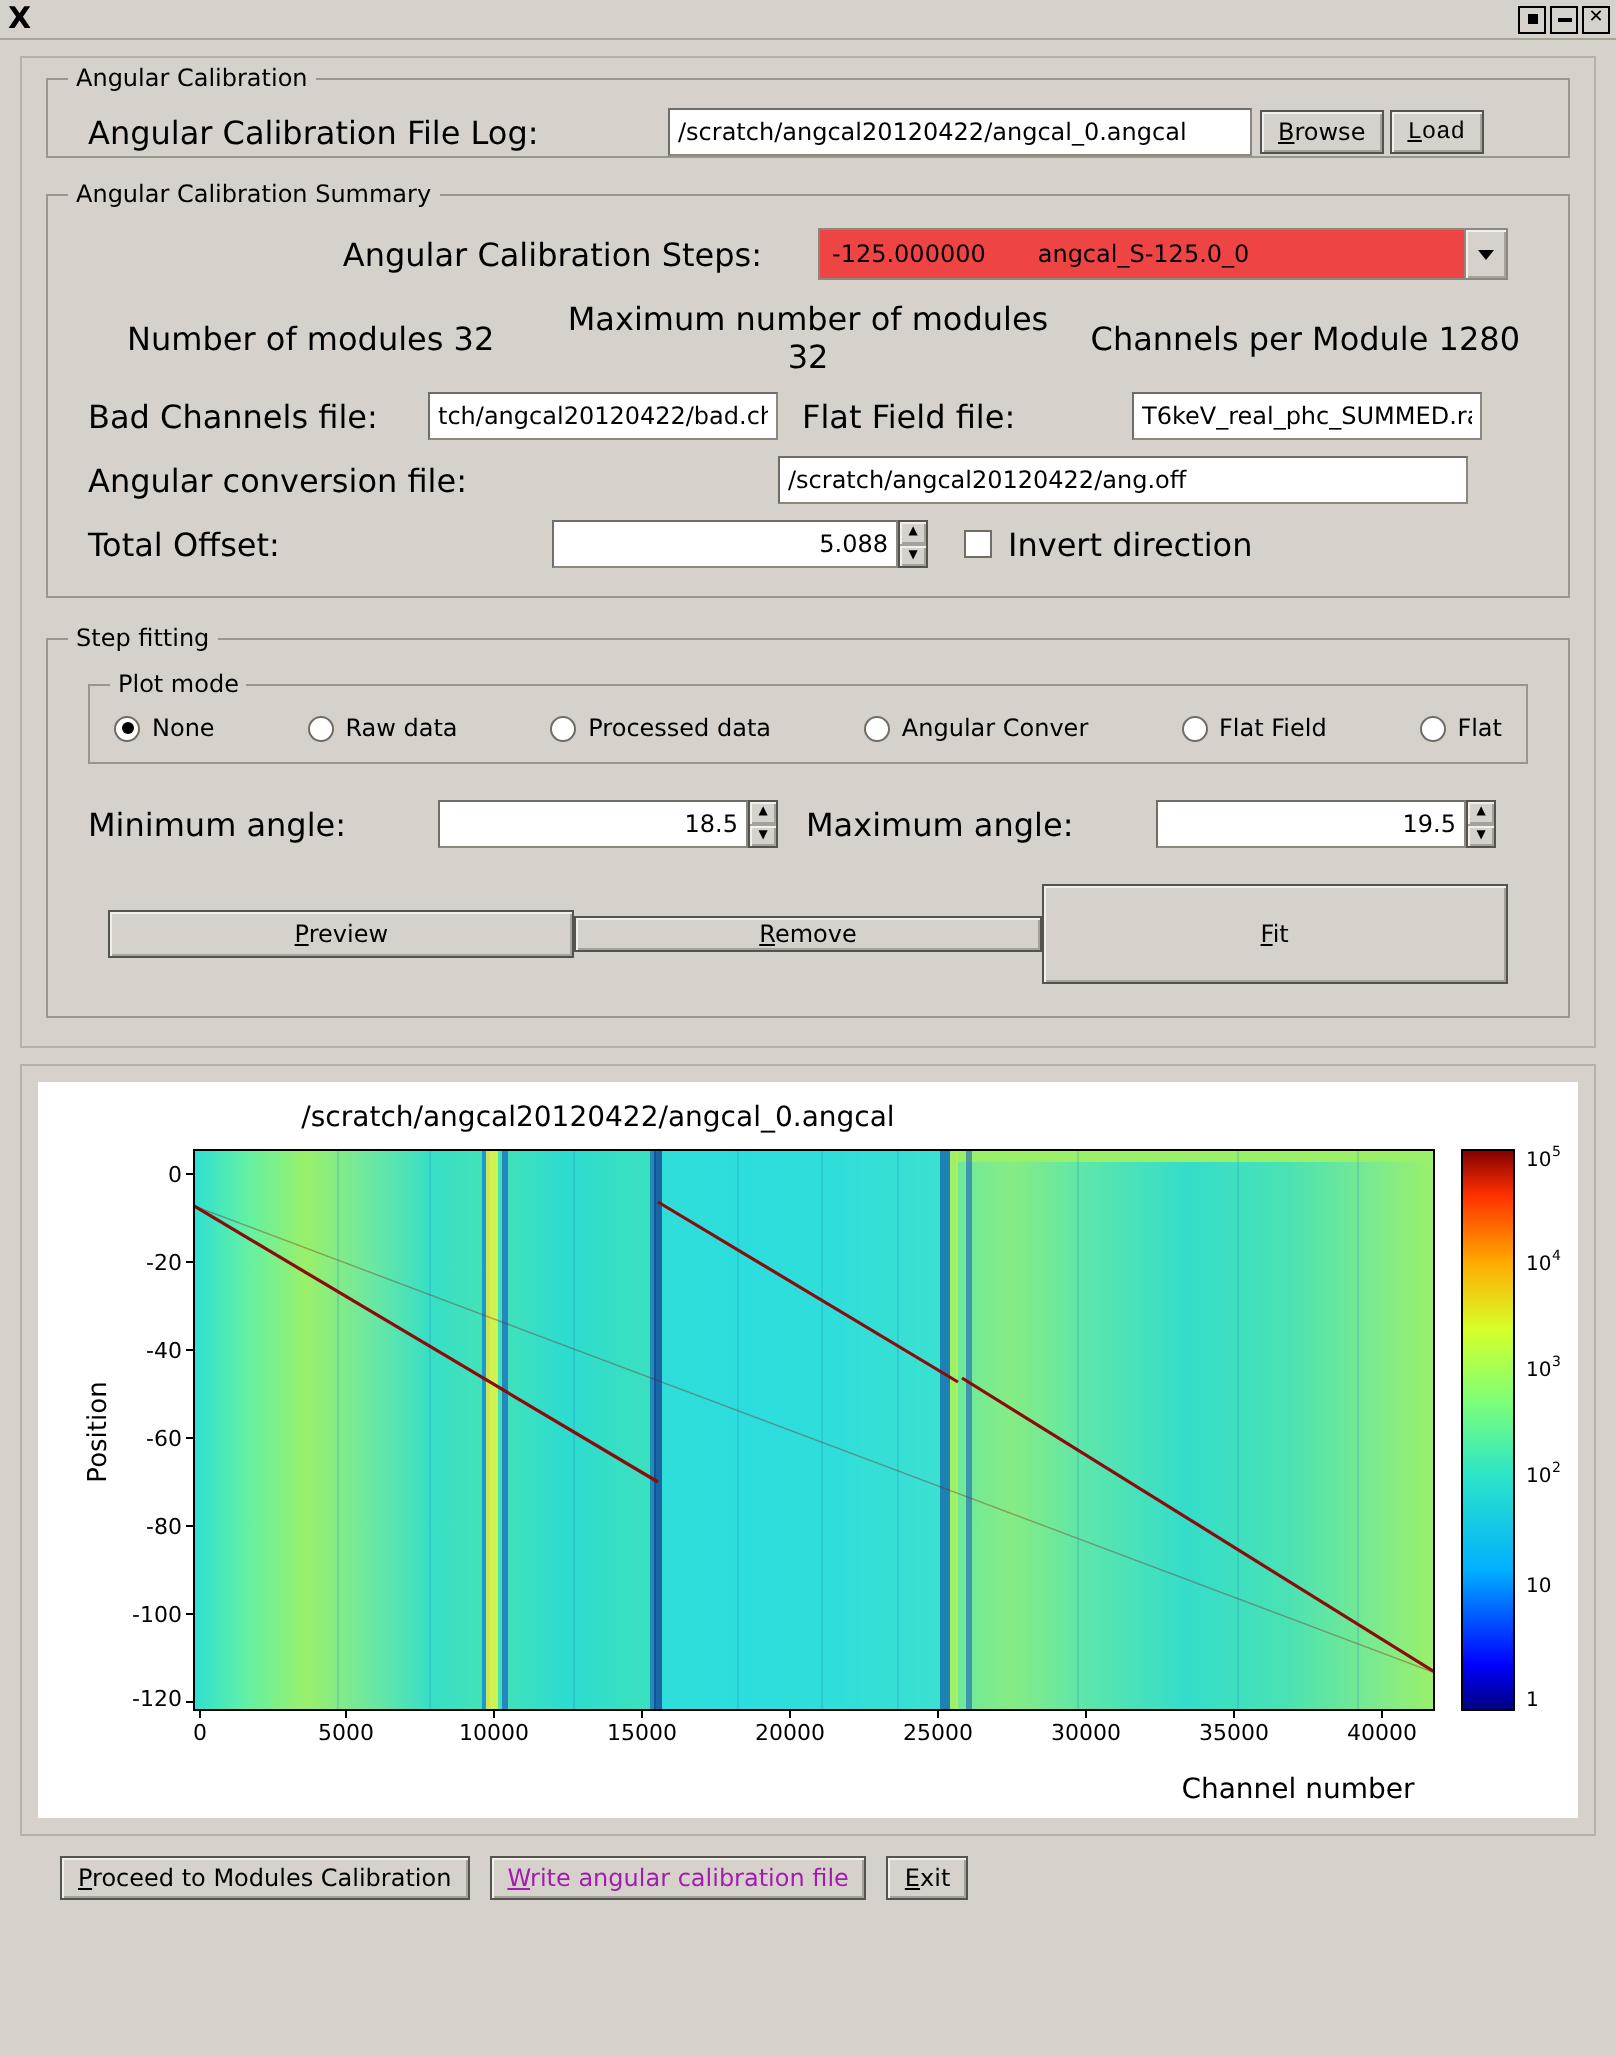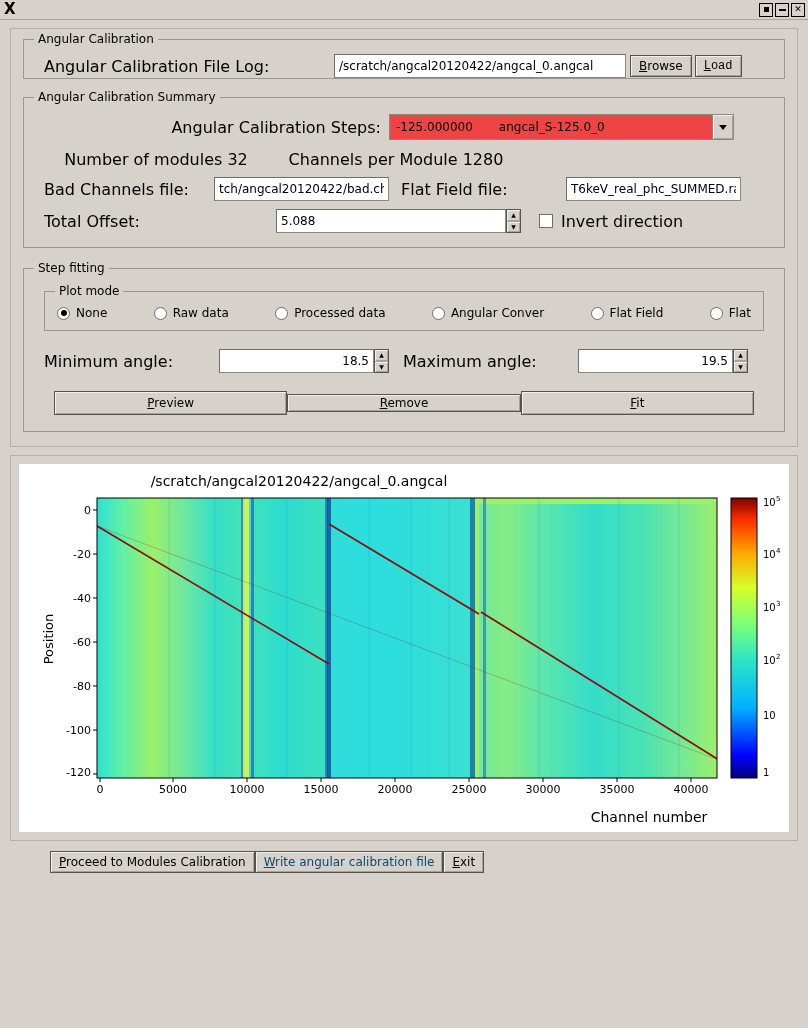--- a/index.html
+++ b/index.html
@@ -119,21 +119,21 @@
     font-family: "DejaVu Sans", sans-serif;
     font-size: 12px;
     background: #d6d2cb;
     border: 1px solid #55534d;
     padding: 3px 8px;
     box-sizing: border-box;
     cursor: default;
     color: #000;
     box-shadow: inset 1px 1px 0 #f2f0ec, inset -1px -1px 0 #a6a29a;
   }
-  .btn.disabled { color: #0c4a6e; }
+  .btn.disabled { color: #a21caf; }
   .btn u { text-decoration: underline; }
 
   
   .spin {
     width: 15px;
     height: 24px;
     display: flex;
     flex-direction: column;
     border: 1px solid #55534d;
     box-sizing: border-box;
@@ -220,23 +220,23 @@
   }
   .plot-area {
     background: #fff;
     width: 100%;
     height: 100%;
     box-sizing: border-box;
     position: relative;
   }
   .bottom-bar {
     margin: 10px 0 0 0;
-    padding-left: 50px;
-    display: flex;
-    gap: 0px;
+    padding-left: 30px;
+    display: flex;
+    gap: 10px;
   }
   .bottom-bar .btn { border-right-width: 1px; }
 </style>
 </head>
 <body>
 
 <div class="window">
 
   <div class="titlebar">
     <div class="title-left">
@@ -264,48 +264,53 @@
           <input type="text" class="textbox" style="width: 292px;" value="/scratch/angcal20120422/angcal_0.angcal">
           <button class="btn" style="margin-left:4px;"><u>B</u>rowse</button>
           <button class="btn" style="margin-left:3px;font-family:Liberation Mono, monospace;"><u>L</u>oad</button>
         </div>
       </div>
 
       <div class="group" style="margin-top:18px; padding:16px 12px 14px 12px;">
         <span class="legend">Angular Calibration Summary</span>
 
         <div class="row" style="margin-bottom:10px;">
-          <span class="lbl" style="width:345px; text-align:right; padding-right:8px;">Angular Calibration Steps:</span>
+          <span class="lbl" style="width:345px; text-align:right; padding-right:28px;">Angular Calibration Steps:</span>
           <div class="combo" style="width:345px;">
             <div class="val">
               <span>-125.000000</span>
               <span>angcal_S-125.0_0</span>
             </div>
             <div class="arrow">
                 <span class="caret"></span>
               </div>
           </div>
         </div>
 
         <div class="row" style="margin:6px 0 8px 0;">
           <span class="lbl" style="width:240px; text-align:center;">Number of modules 32</span>
+          <span class="lbl" style="width:260px; text-align:center;">Maximum number of modules 32</span>
           <span class="lbl" style="width:240px; text-align:center;">Channels per Module 1280</span>
         </div>
 
         <div class="row" style="margin-bottom:8px;">
           <span class="lbl" style="width:170px; padding-left:8px;">Bad Channels file:</span>
           <input type="text" class="textbox" style="width: 175px;" value="tch/angcal20120422/bad.chan">
           <span class="lbl" style="width:165px; padding-left:12px;">Flat Field file:</span>
           <input type="text" class="textbox" style="width: 175px;" value="T6keV_real_phc_SUMMED.rav">
         </div>
 
+        <div class="row" style="margin-bottom:8px;">
+          <span class="lbl" style="width:345px; padding-left:8px;">Angular conversion file:</span>
+          <input type="text" class="textbox" style="width: 345px;" value="/scratch/angcal20120422/ang.off">
+        </div>
 
         <div class="row">
           <span class="lbl" style="width:232px; padding-left:8px;">Total Offset:</span>
-          <input type="text" class="textbox" style="width: 230px; text-align: left;" value="5.088">
+          <input type="text" class="textbox" style="width: 173px; text-align: right;" value="5.088">
           <div class="spin">
             <div>▲</div>
             <div>▼</div>
           </div>
           <span class="checkbox" style="margin-left:18px;"></span>
           <span class="lbl" style="margin-left:8px;">Invert direction</span>
         </div>
       </div>
 
       <div class="group" style="margin-top:20px; padding:14px 12px 16px 12px;">
@@ -352,21 +357,21 @@
           <input type="text" class="textbox" style="width: 155px; text-align: right;" value="19.5">
           <div class="spin">
             <div>▲</div>
             <div>▼</div>
           </div>
         </div>
 
         <div class="row" style="margin-top:18px; padding:0 18px;">
           <button class="btn" style="flex:1; padding:4px 0;"><u>P</u>review</button>
           <button class="btn" style="flex:1; padding:1px 0;"><u>R</u>emove</button>
-          <button class="btn" style="flex:1; padding:4px 0;"><u>F</u>it</button>
+          <button class="btn" style="flex:1; padding:17px 0;"><u>F</u>it</button>
         </div>
       </div>
 
     </div>
   </div>
 
   <div class="plot-panel">
     <div class="plot-area">
       <svg width="772" height="368" viewBox="0 0 772 368">
         <defs>

